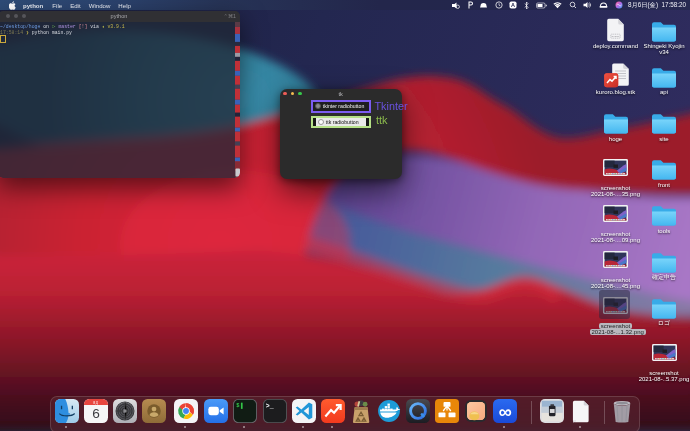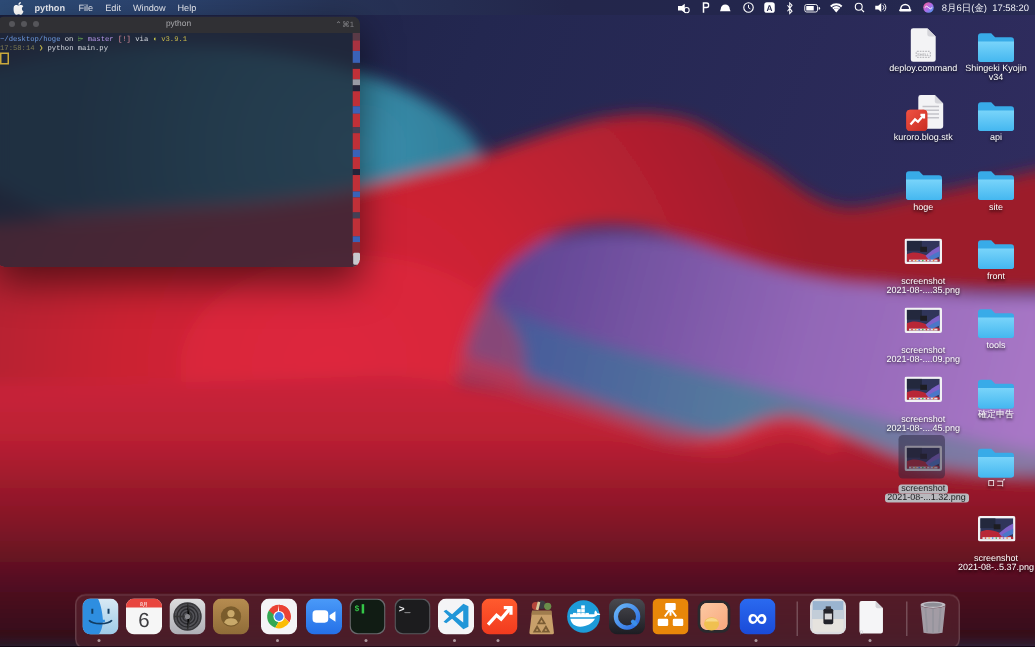--- a/index.html
+++ b/index.html
@@ -262,20 +262,40 @@
   <div class="dots">
           <div class="d"></div>
           <div class="d"></div>
           <div class="d"></div>
         </div>
   <div class="t">python</div>
         <div class="r">⌃⌘1</div>
  </div>
 </div>
 
+<div id="tk">
+ <div id="tkbar">
+  <div class="c" style="background:#ee5c57"></div>
+  <div class="c" style="background:#f5bd4f"></div>
+  <div class="c" style="background:#37c84b"></div>
+  <div class="t">tk</div>
+ </div>
+ <div id="rb1">
+        <div class="rad"></div>
+        <div class="lb">tkinter radiobutton</div>
+      </div>
+ <div id="rb2">
+        <div class="bar"></div>
+        <div class="rad"></div>
+        <div class="lb">ttk radiobutton</div>
+        <div class="bar"></div>
+      </div>
+ <div id="lblTk">Tkinter</div>
+ <div id="lblTtk">ttk</div>
+</div>
 
 <div id="icons">
       <div class="di" style="left:589.5px;top:15.5px">
         <div class="ic" style="">
           <svg width="19" height="24" viewBox="0 0 19 24">
 <path d="M1.2,2.4 a1.6,1.6 0 0 1 1.6,-1.6 h9.4 L17.8,6.4 v15.2 a1.6,1.6 0 0 1 -1.6,1.6 H2.8 a1.6,1.6 0 0 1 -1.6,-1.6 z" fill="#f3f3f5"></path>
 <path d="M12.2,.8 L17.8,6.4 h-4.1 a1.5,1.5 0 0 1 -1.5,-1.5 z" fill="#d5d5da"></path>
 <rect x="4.8" y="16.2" width="9.4" height="4" rx="0.6" fill="none" stroke="#aaaab0" stroke-width="0.65" stroke-dasharray="1.1,0.7"></rect>
 <text x="9.5" y="19.3" font-size="2.5" font-family="Liberation Sans" fill="#8e8e94" text-anchor="middle">SHELL</text>
 </svg>

